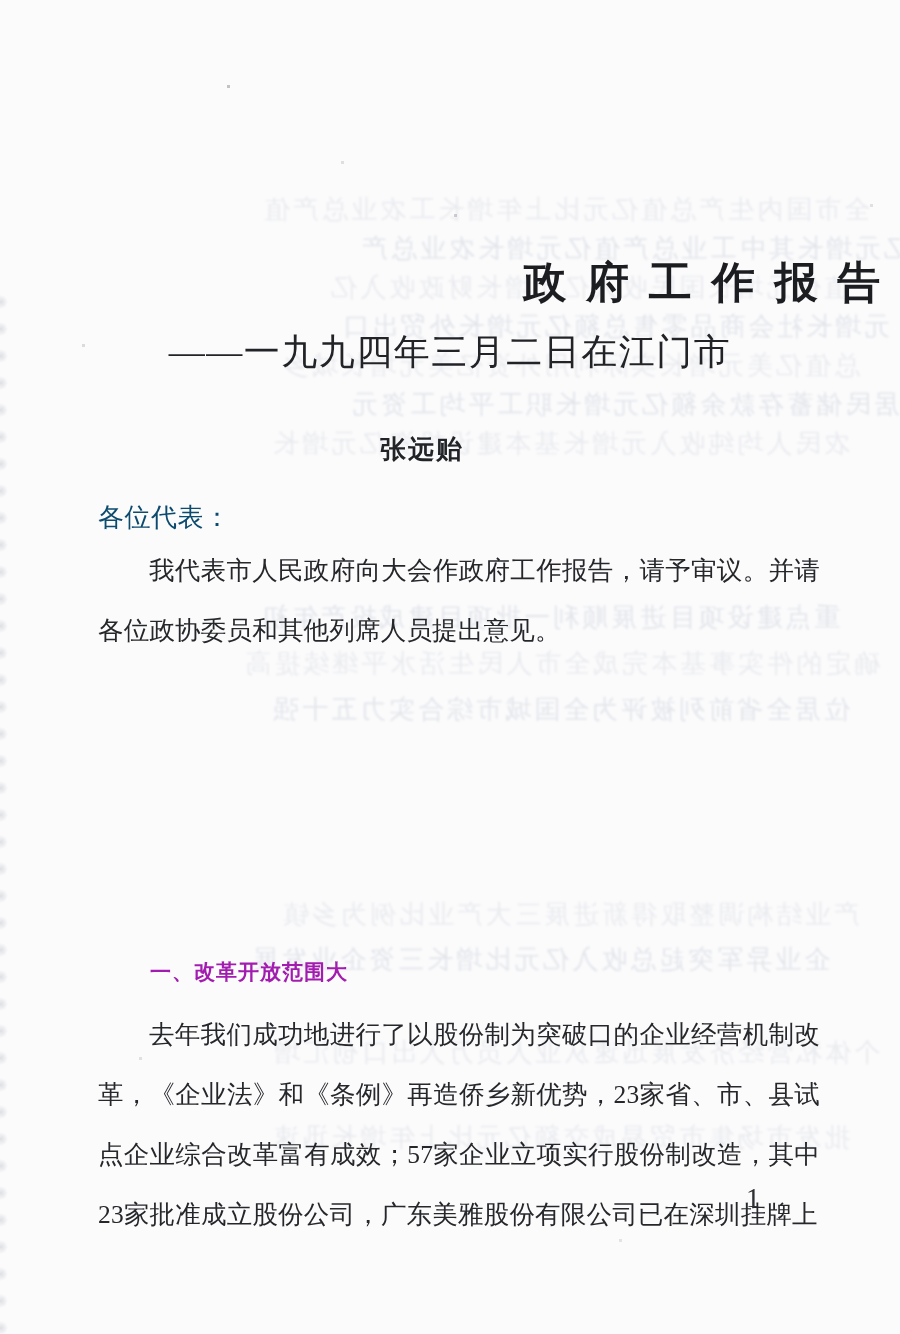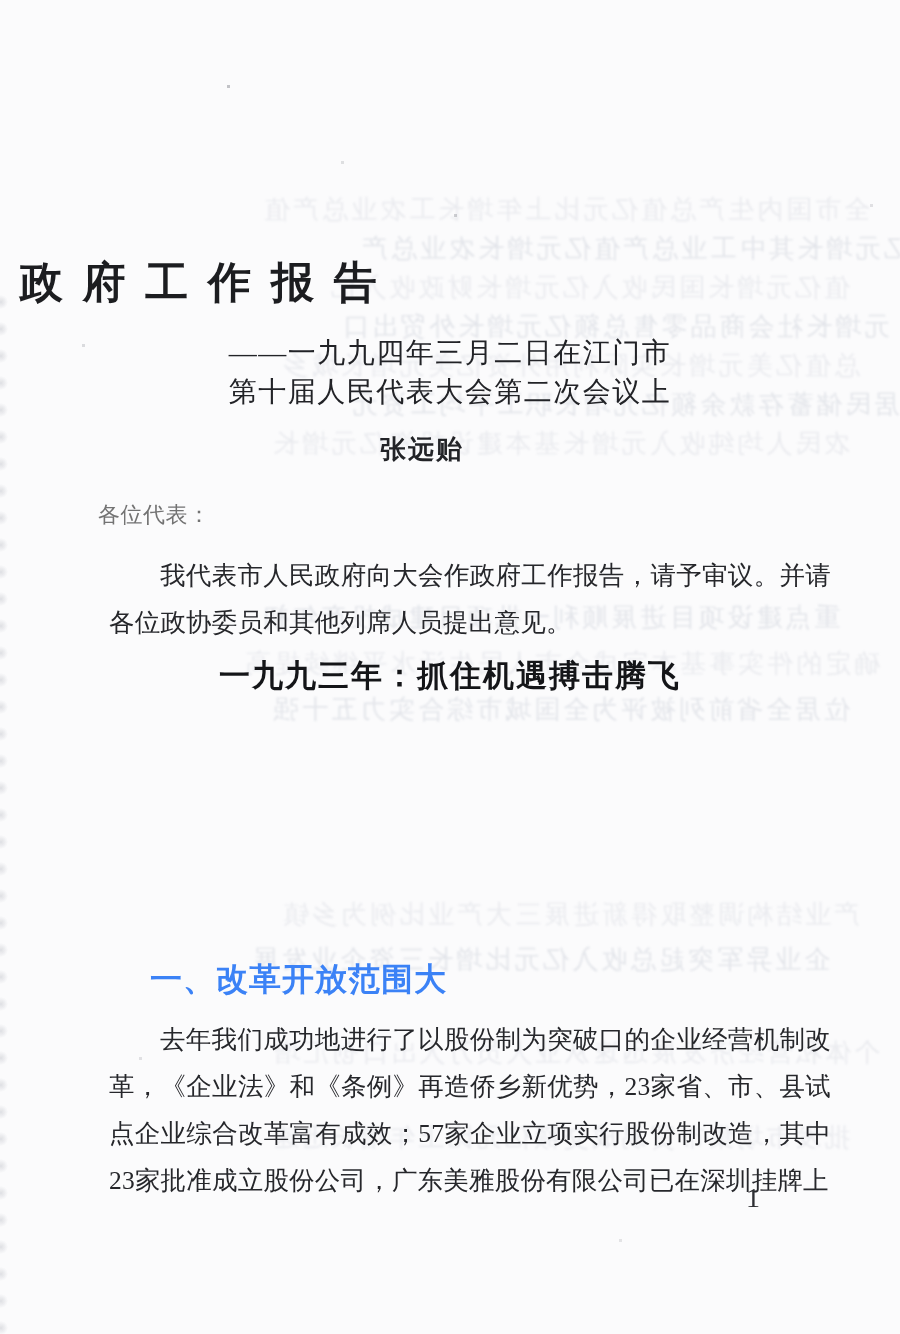--- a/index.html
+++ b/index.html
@@ -36,58 +36,58 @@
     position:absolute;left:150px;width:700px;height:34px;
     font-size:26px;letter-spacing:3px;white-space:nowrap;overflow:hidden;
     color:rgba(96,106,134,.11);
     transform:scaleX(-1);
     filter:blur(1px);
     pointer-events:none;
   }
   .bleed.dark{color:rgba(96,106,134,.15);}
   .title{
     position:absolute;top:254px;left:0;width:900px;margin:0;
-    text-align:left;
+    text-align:right;
     font-size:43px;font-weight:700;color:#1c1d20;
     letter-spacing:.46em;text-indent:.46em;
   }
   .subtitle{
     position:absolute;top:333px;left:0;width:900px;
-    text-align:center;font-size:28px;line-height:39px;
+    text-align:center;font-size:36px;line-height:39px;
     letter-spacing:1.5px;color:#222327;
   }
   .byline{
     position:absolute;top:432px;left:0;width:900px;
     display:flex;justify-content:center;gap:40px;
     transform:translateX(-28px);
     font-size:26px;font-weight:700;letter-spacing:2px;color:#222327;
   }
   .salutation{
     position:absolute;top:500px;left:98px;
-    font-size:22px;letter-spacing:.5px;color:#737373;
+    font-size:26px;letter-spacing:.5px;color:#0c4a6e;
   }
   .body{
-    position:absolute;left:98px;width:722px;margin:11px;
-    font-size:25.5px;line-height:47px;
+    position:absolute;left:98px;width:722px;margin:0;
+    font-size:25.5px;line-height:60px;
     text-align:justify;text-indent:2em;
     letter-spacing:.2px;color:#26272b;
   }
   .para1{top:541px;}
   .para2{top:729px;}
   .para3{top:1005px;}
   .h-center{
     position:absolute;top:655px;left:0;width:900px;margin:0;
     text-align:center;
     font-family:"Liberation Sans","DejaVu Sans",sans-serif;
     font-size:31px;font-weight:700;letter-spacing:2px;color:#141518;
   }
   .h-sub{
     position:absolute;top:958px;left:150px;margin:0;
     font-family:"Liberation Sans","DejaVu Sans",sans-serif;
-    font-size:32px;font-weight:700;letter-spacing:1px;color:#3b82f6;
+    font-size:21px;font-weight:700;letter-spacing:1px;color:#a21caf;
   }
   .pagenum{
     position:absolute;top:1182px;left:746px;
     font-size:28px;color:#2e2f33;
   }
 </style>
 </head>
 <body>
 
 <div class="page">
@@ -107,32 +107,30 @@
   <div class="bleed dark" style="top:692px;left:150px">位居全省前列被评为全国城市综合实力五十强</div>
   <div class="bleed" style="top:897px;left:160px">产业结构调整取得新进展三大产业比例为乡镇</div>
   <div class="bleed dark" style="top:942px;left:130px">企业异军突起总收入亿元比增长三资企业发展</div>
   <div class="bleed" style="top:1035px;left:180px">个体私营经济发展迅速从业人员万人出口创汇增</div>
   <div class="bleed" style="top:1120px;left:150px">批发市场集市贸易成交额亿元比上年增长迅速</div>
 
   <h1 class="title">政府工作报告</h1>
 
   <div class="subtitle">
     <div>——一九九四年三月二日在江门市</div>
-    <div>第十届人民代表大会第二次会议上</div>
   </div>
 
   <div class="byline">
     <span>张远贻</span>
   </div>
 
   <div class="salutation">各位代表：</div>
 
   <p class="body para1">我代表市人民政府向大会作政府工作报告，请予审议。并请各位政协委员和其他列席人员提出意见。</p>
 
-  <h2 class="h-center">一九九三年：抓住机遇搏击腾飞</h2>
 
 
   <h3 class="h-sub">一、改革开放范围大</h3>
 
   <p class="body para3">去年我们成功地进行了以股份制为突破口的企业经营机制改革，《企业法》和《条例》再造侨乡新优势，23家省、市、县试点企业综合改革富有成效；57家企业立项实行股份制改造，其中23家批准成立股份公司，广东美雅股份有限公司已在深圳挂牌上</p>
 
   <div class="pagenum">1</div>
 
 </div>
 

